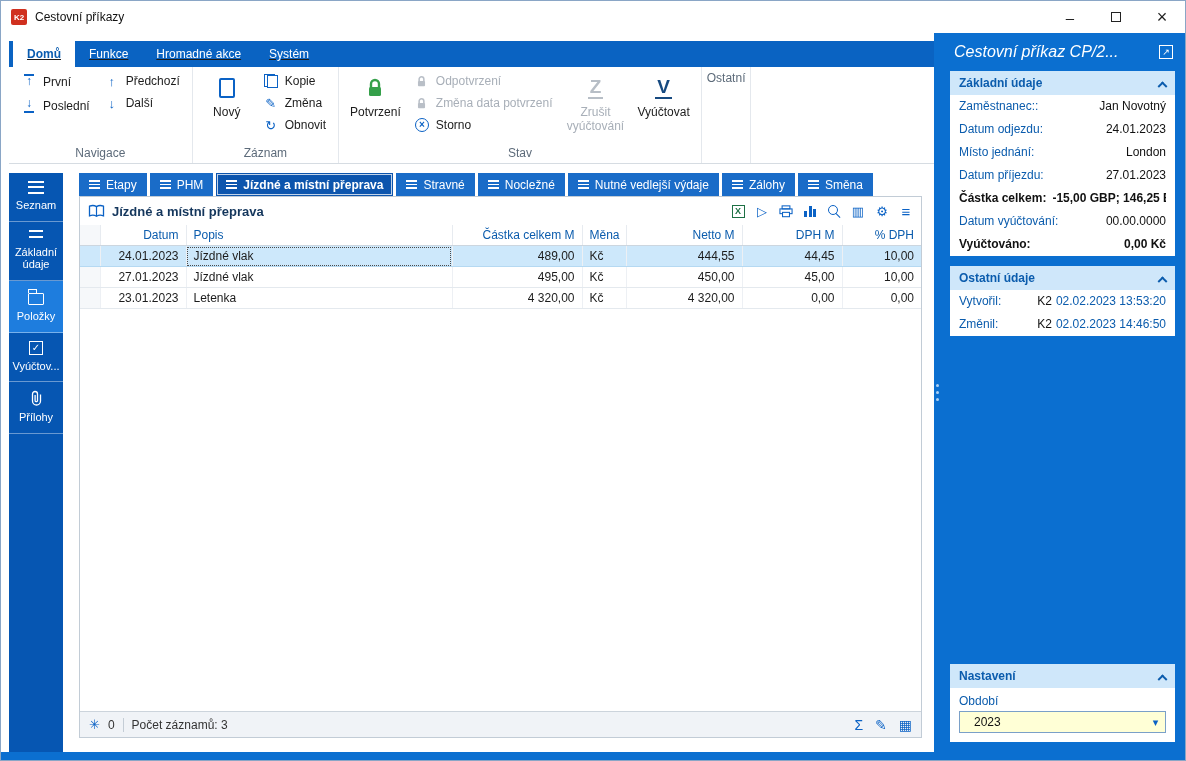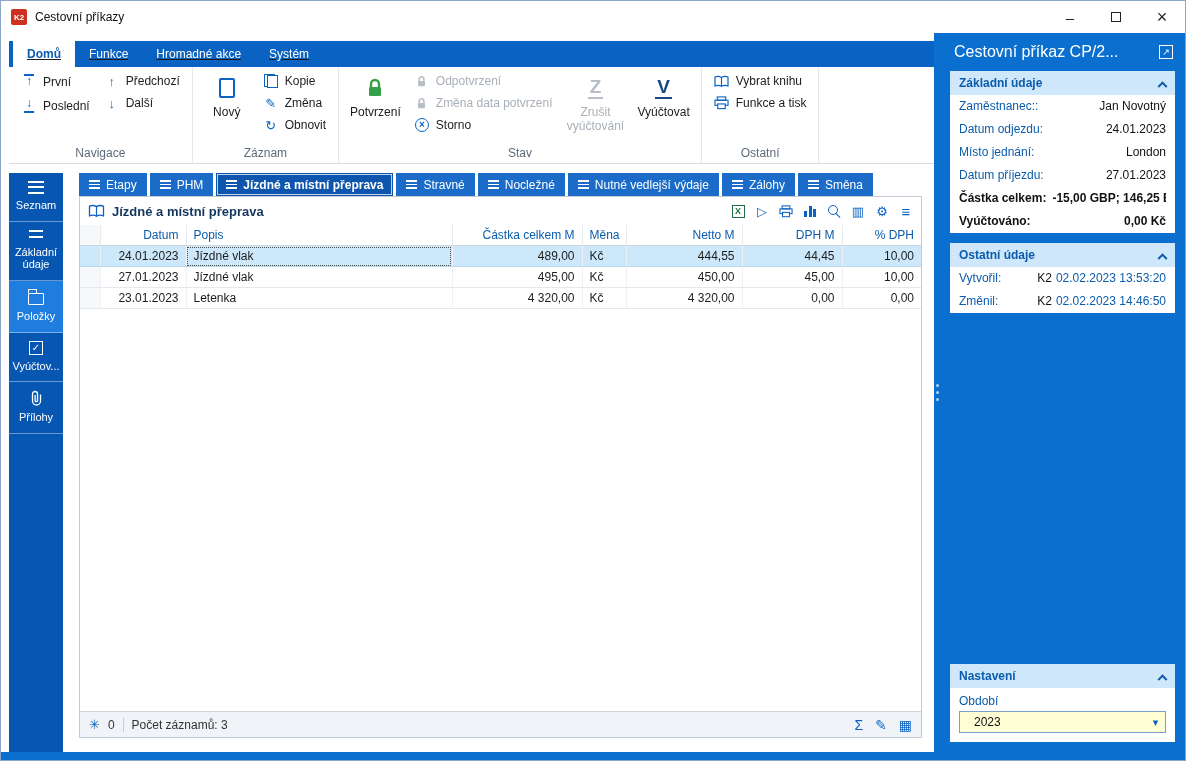--- a/index.html
+++ b/index.html
@@ -99,21 +99,21 @@
   .panel-status { margin-top:auto; height:26px; background:#f0f3f7; border-top:1px solid #ccd4dc; display:flex; align-items:center; padding:0 9px; gap:8px; color:#333; flex:0 0 auto; }
   .status-ic { color:#0b62c5; font-size:13px; line-height:1; }
   .vdiv { width:1px; height:14px; background:#c4cdd6; }
   .status-right { margin-left:auto; display:flex; align-items:center; gap:12px; color:#0b62c5; font-size:14px; }
 
   
   .splitter { width:6px; background:#0b6fd0; display:flex; flex-direction:column; align-items:center; justify-content:center; }
   .splitter i { width:3px; height:3px; border-radius:50%; background:#aed1f3; margin:2px 0; display:block; }
   .right-panel { flex:1; background:#0b6fd0; display:flex; flex-direction:column; padding:8px 10px 10px; min-width:0; }
   .rp-title-row { display:flex; align-items:center; color:#fff; margin:2px 2px 10px 4px; }
-  .rp-title { font-size:16px; flex:1; white-space:nowrap; overflow:hidden; }
+  .rp-title { font-size:16px; flex:1; white-space:nowrap; overflow:hidden;font-style:italic; }
   .popout-ic { width:14px; height:14px; border:1.5px solid #fff; color:#fff; font-size:9px; display:flex; align-items:center; justify-content:center; margin-left:6px; flex:0 0 auto; }
   .popout-ic::before { content:"↗"; }
 
   .card { background:#fff; margin-bottom:10px; flex:0 0 auto; }
   .card-header { background:#cfe7fa; color:#0b5cad; font-weight:bold; padding:5px 9px; display:flex; align-items:center; }
   .chev-up { margin-left:auto; width:7px; height:7px; border-left:2px solid #0b5cad; border-top:2px solid #0b5cad; transform:rotate(45deg) translate(2px,2px); flex:0 0 auto; }
   .kv { display:flex; justify-content:space-between; gap:6px; padding:4px 9px; line-height:1.25; }
   .kv .k { color:#0b5cad; white-space:nowrap; }
   .kv .v { color:#111; text-align:right; white-space:nowrap; overflow:hidden; }
   .kv.emph .k, .kv.emph .v { color:#111; font-weight:bold; }
@@ -269,43 +269,20 @@
               <span class="bic">
                   <span class="letter-ic v">V</span>
                 </span>
               <span class="blabel">Vyúčtovat</span>
             </div>
           </div>
           <div class="rgroup-label">Stav</div>
         </div>
 
         <div class="rgroup">
-          <div class="rgroup-content">
-            <div class="btn-col">
-              <div class="small-btn">
-                <span class="ic">
-                  <svg width="15" height="13" viewBox="0 0 16 14">
-                    <path d="M1 2.2c2.4-1 4.8-1 7 .4 2.2-1.4 4.6-1.4 7-.4v9.6c-2.4-1-4.8-1-7 .4-2.2-1.4-4.6-1.4-7-.4z" fill="none" stroke="#0b62c5" stroke-width="1.3"></path>
-                    <path d="M8 2.8v9.4" stroke="#0b62c5" stroke-width="1.2"></path>
-                  </svg>
-                </span>
-                <span>Vybrat knihu</span>
-              </div>
-              <div class="small-btn">
-                <span class="ic">
-                  <svg width="15" height="14" viewBox="0 0 16 15">
-                    <rect x="3.5" y="1" width="9" height="3.5" fill="none" stroke="#0b62c5" stroke-width="1.2"></rect>
-                    <rect x="1" y="4.5" width="14" height="5.5" fill="none" stroke="#0b62c5" stroke-width="1.2"></rect>
-                    <rect x="4" y="8.5" width="8" height="5" fill="#fff" stroke="#0b62c5" stroke-width="1.2"></rect>
-                  </svg>
-                </span>
-                <span>Funkce a tisk</span>
-              </div>
-            </div>
-          </div>
           <div class="rgroup-label">Ostatní</div>
         </div>
 
         <div class="rgroup filler"></div>
       </div>
 
       <div class="workspace">
         <div class="sidebar">
           <div class="side-item">
             <span class="bars-ic"></span>
@@ -506,20 +483,24 @@
             <span class="v">London</span>
           </div>
         <div class="kv">
             <span class="k">Datum příjezdu:</span>
             <span class="v">27.01.2023</span>
           </div>
         <div class="kv emph inline">
             <span class="k">Částka celkem:</span>
             <span class="v">-15,00 GBP; 146,25 E...</span>
           </div>
+        <div class="kv">
+            <span class="k">Datum vyúčtování:</span>
+            <span class="v">00.00.0000</span>
+          </div>
         <div class="kv emph">
             <span class="k">Vyúčtováno:</span>
             <span class="v">0,00 Kč</span>
           </div>
       </div>
 
       <div class="card">
         <div class="card-header">
           <span>Ostatní údaje</span>
           <span class="chev-up"></span>

